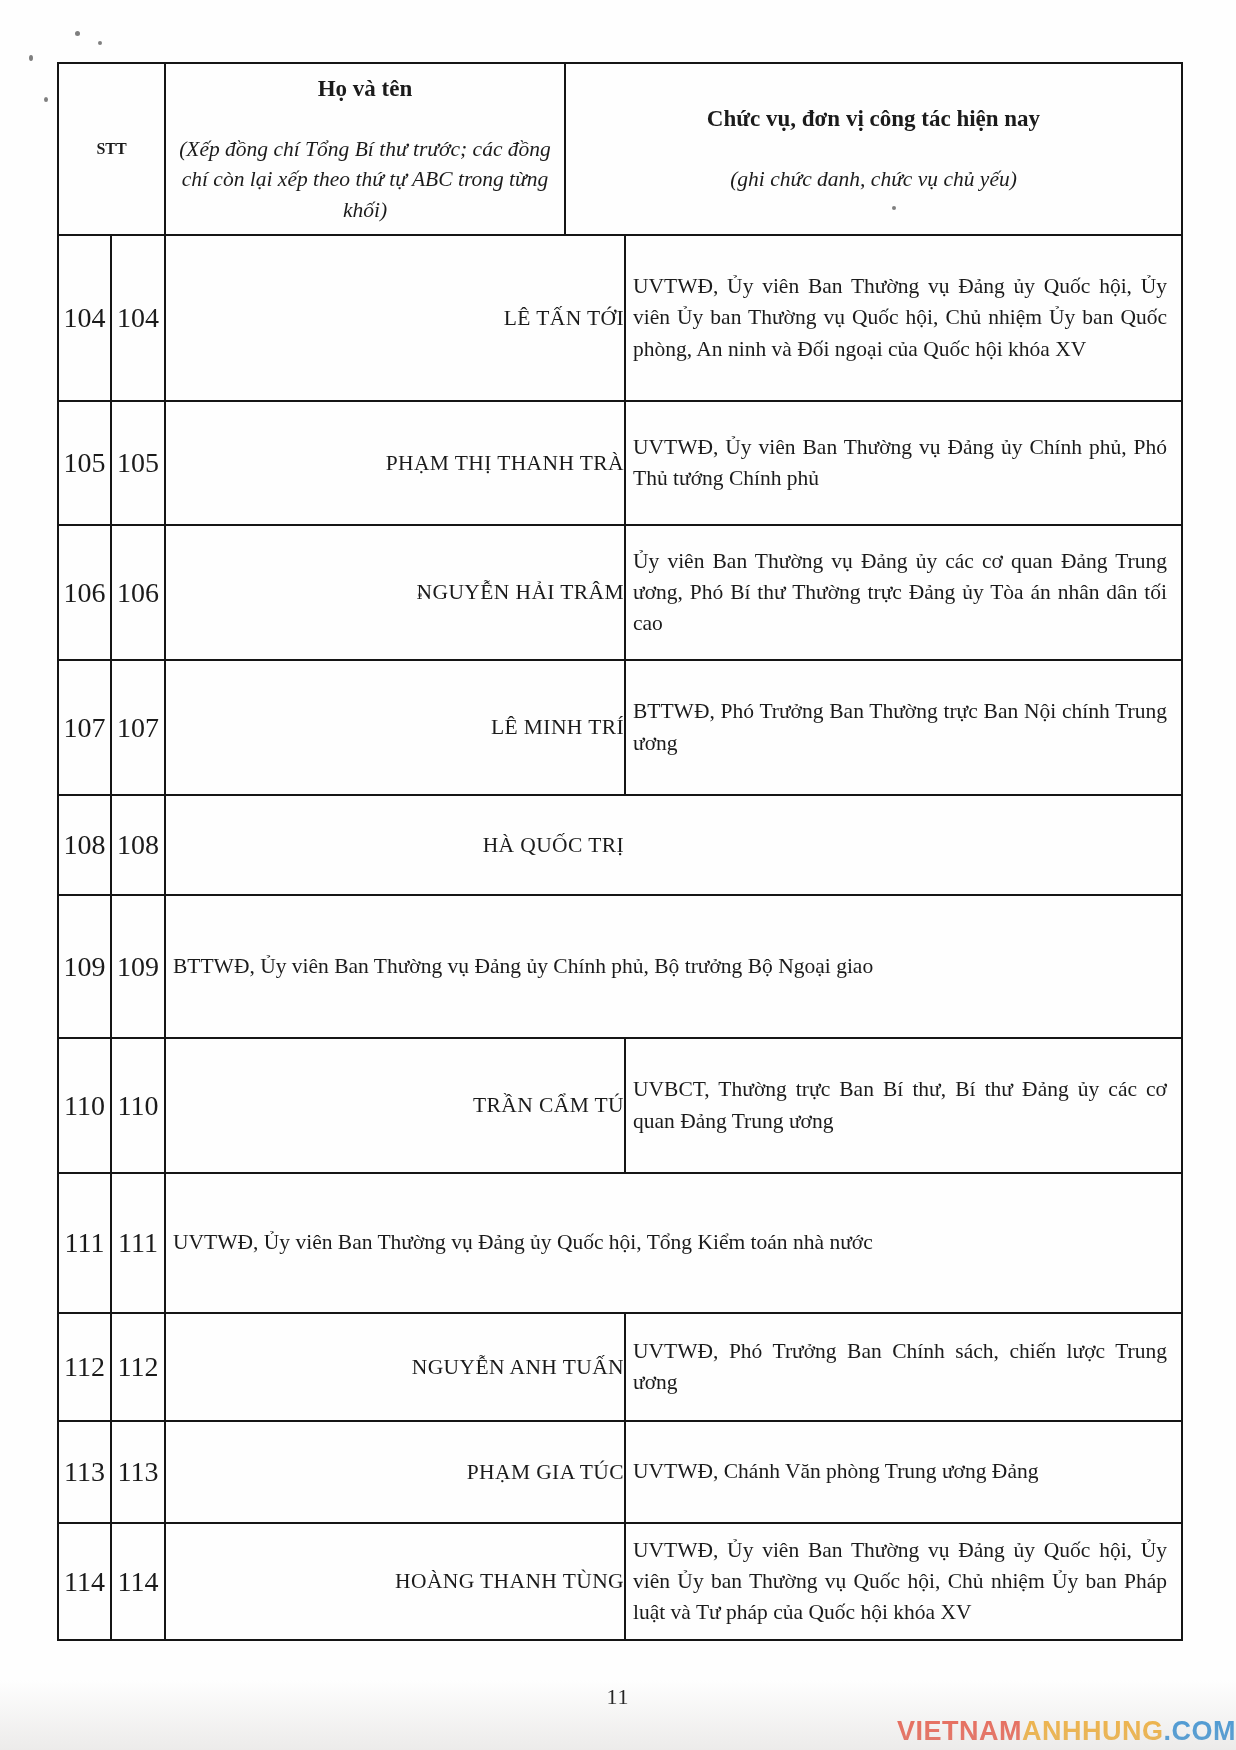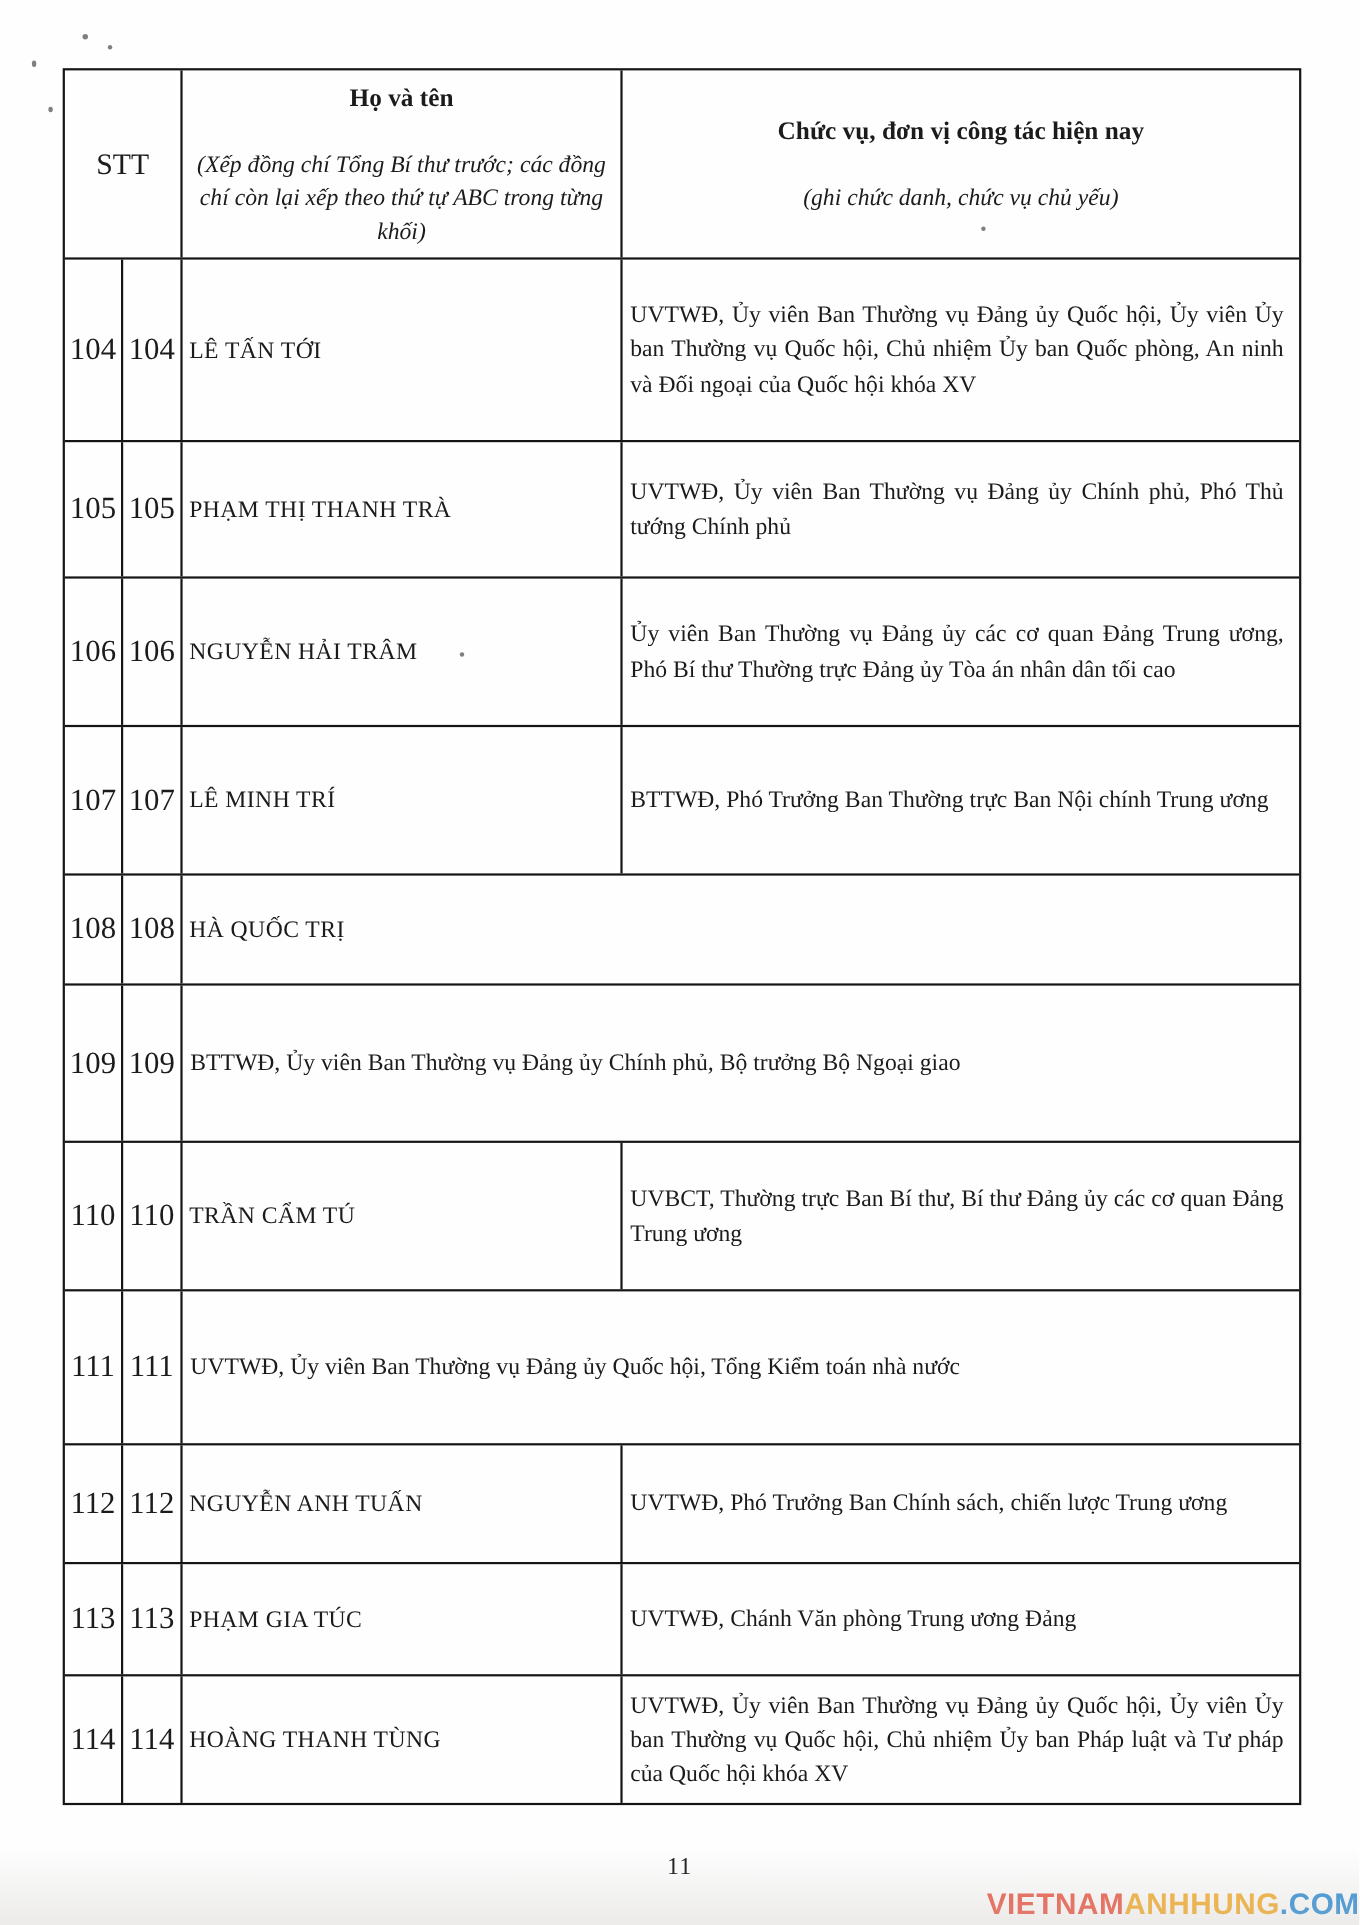--- a/index.html
+++ b/index.html
@@ -36,34 +36,35 @@
     width: 1126px;
     border: 2px solid #151515;
   }
   .t-row { display: flex; border-top: 2px solid #151515; }
   .t-row:first-child { border-top: none; }
   .cell {
     border-left: 2px solid #151515;
     display: flex;
     align-items: center;
     overflow: hidden;
+    justify-content: flex-end;
   }
   .cell:first-child { border-left: none; }
 
   .c-n1 { width: 51px; justify-content: center; }
   .c-n2 { width: 54px; justify-content: center; }
-  .c-name { width: 400px; padding-left: 6px; }
+  .c-name { width: 460px; padding-left: 6px; }
   .c-pos { flex: 1; padding: 6px 14px 6px 7px; }
   .c-stt-span { width: 105px; justify-content: center; }
 
   .header-row { height: 170px; }
   .hdr-center { flex-direction: column; justify-content: center; text-align: center; padding: 4px 6px; gap: 28px; }
   .hdr-title { font-weight: bold; font-size: 23px; line-height: 1.35; }
   .hdr-note { font-style: italic; font-size: 21.5px; line-height: 1.42; margin-top: 2px; }
-  .stt-label { font-weight: normal; font-size: 27px; }
+  .stt-label { font-weight: bold; font-size: 16px; }
 
   .num { font-size: 28px; }
   .name-text { font-size: 21.5px; letter-spacing: .4px; }
   .pos-text {
     font-size: 21.5px;
     line-height: 1.45;
     text-align: justify;
     width: 100%;
   }
 

